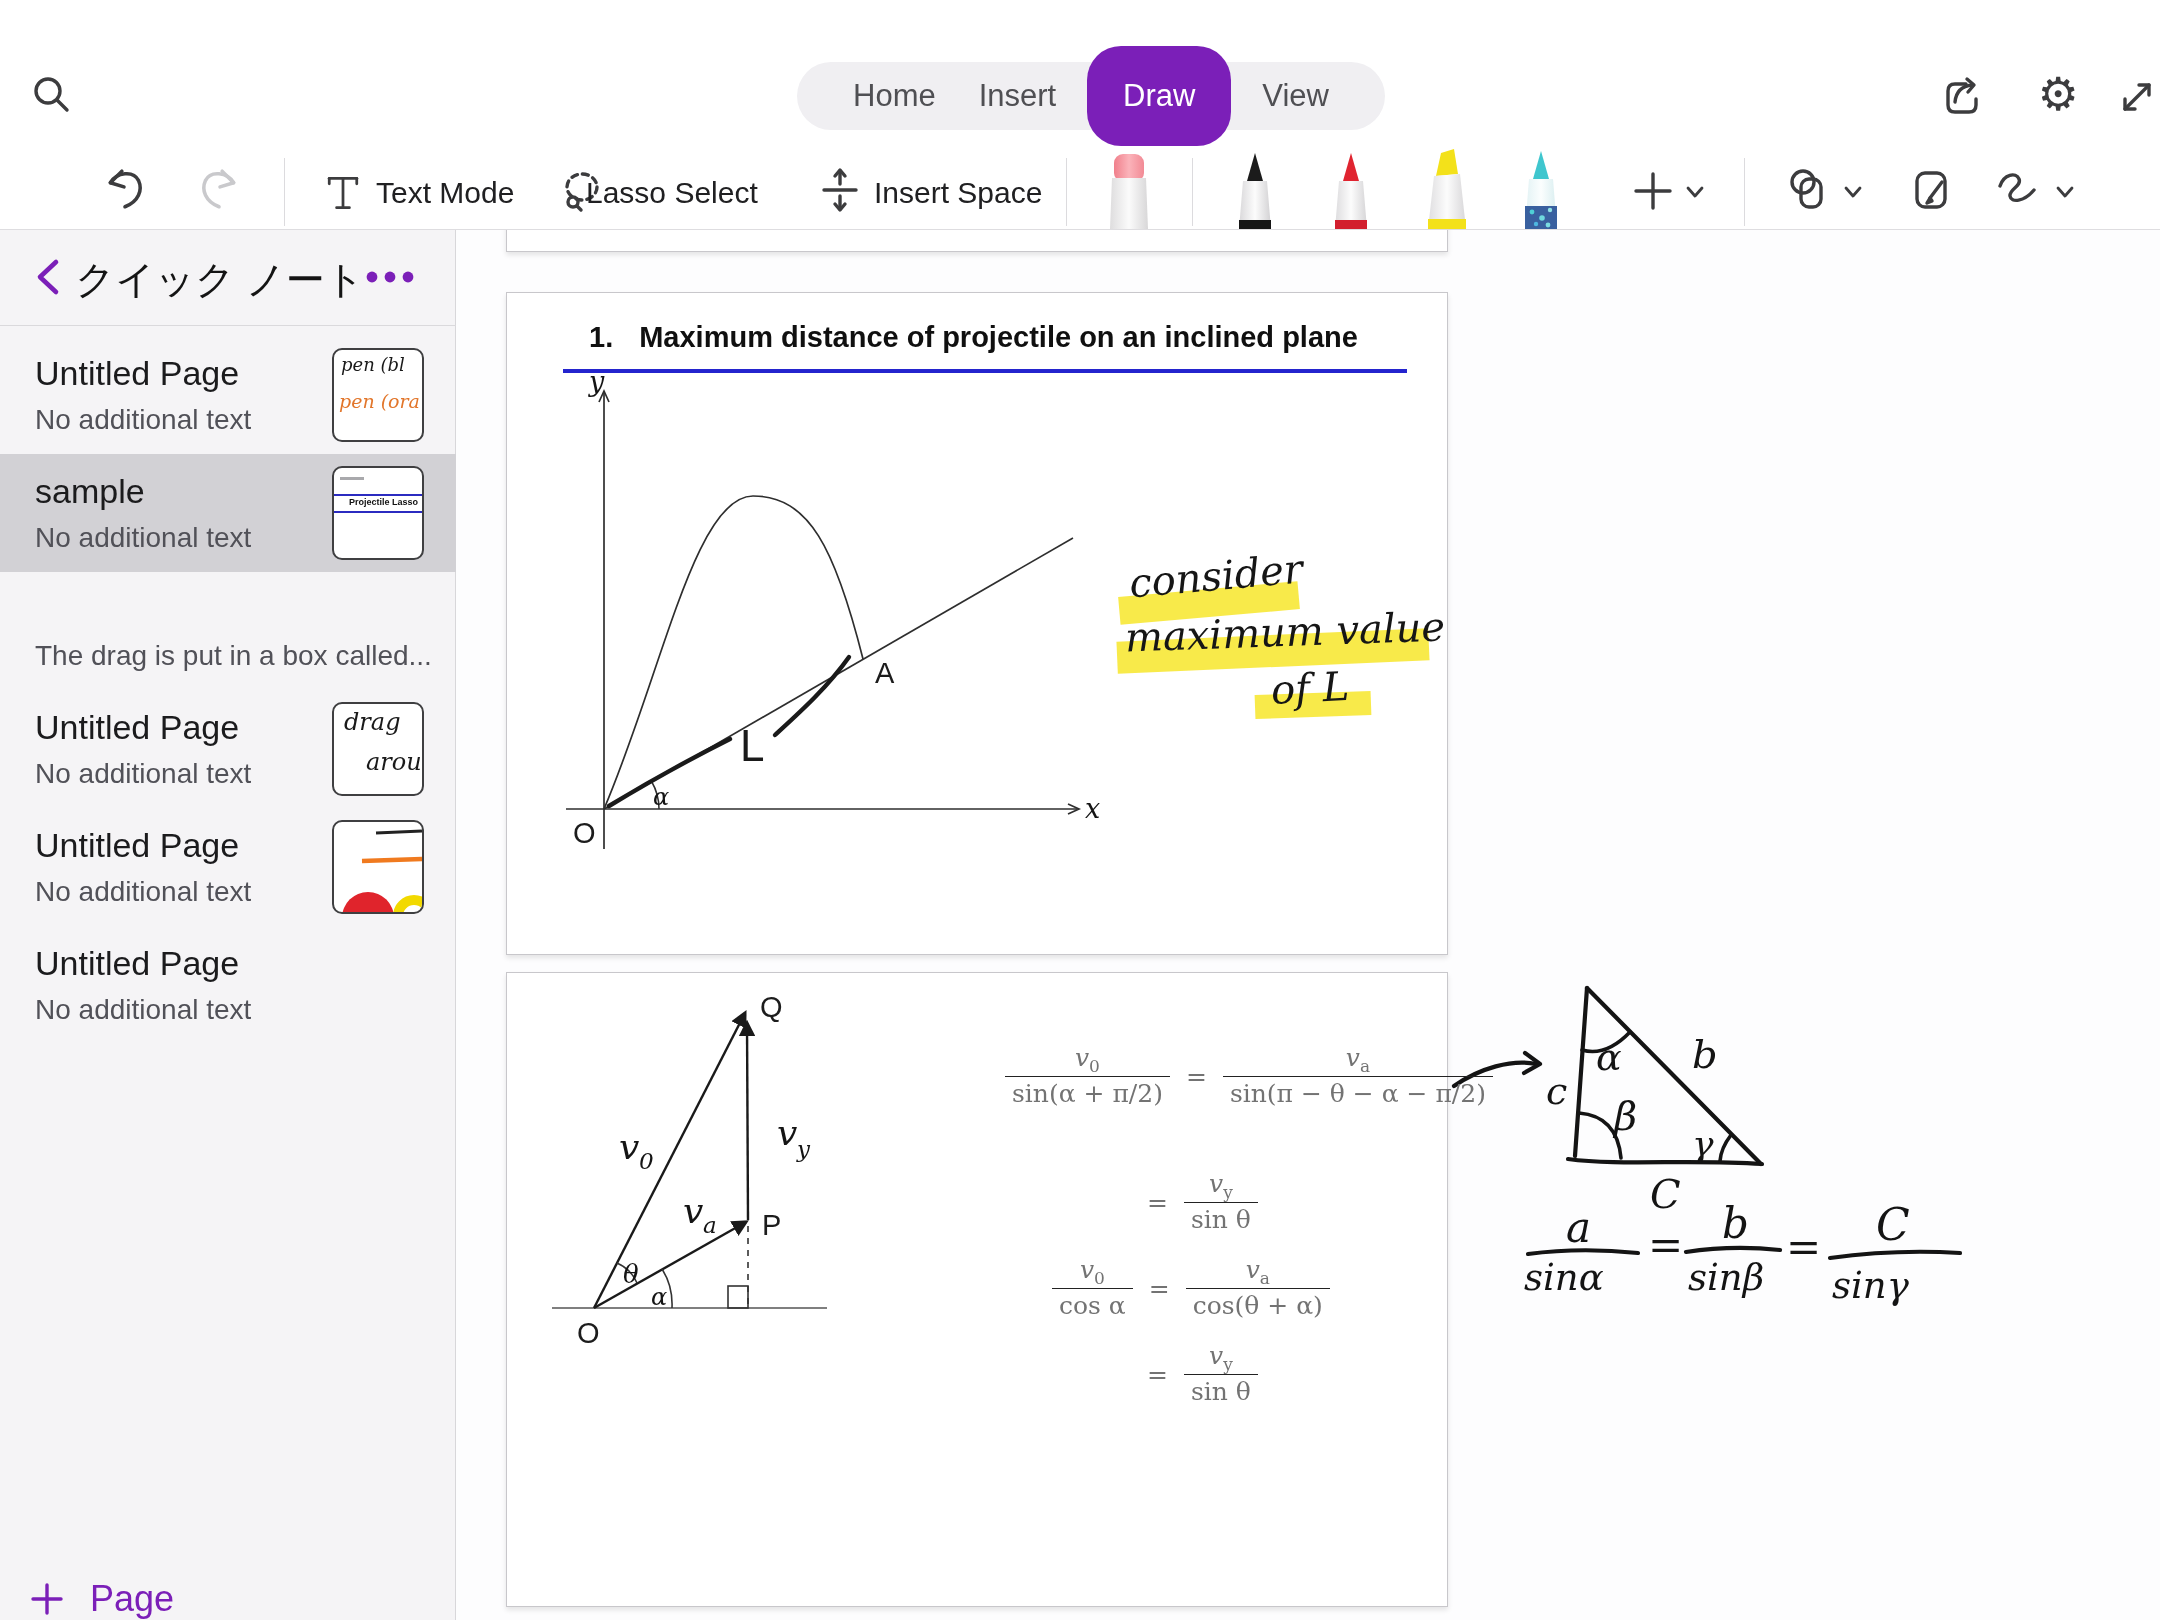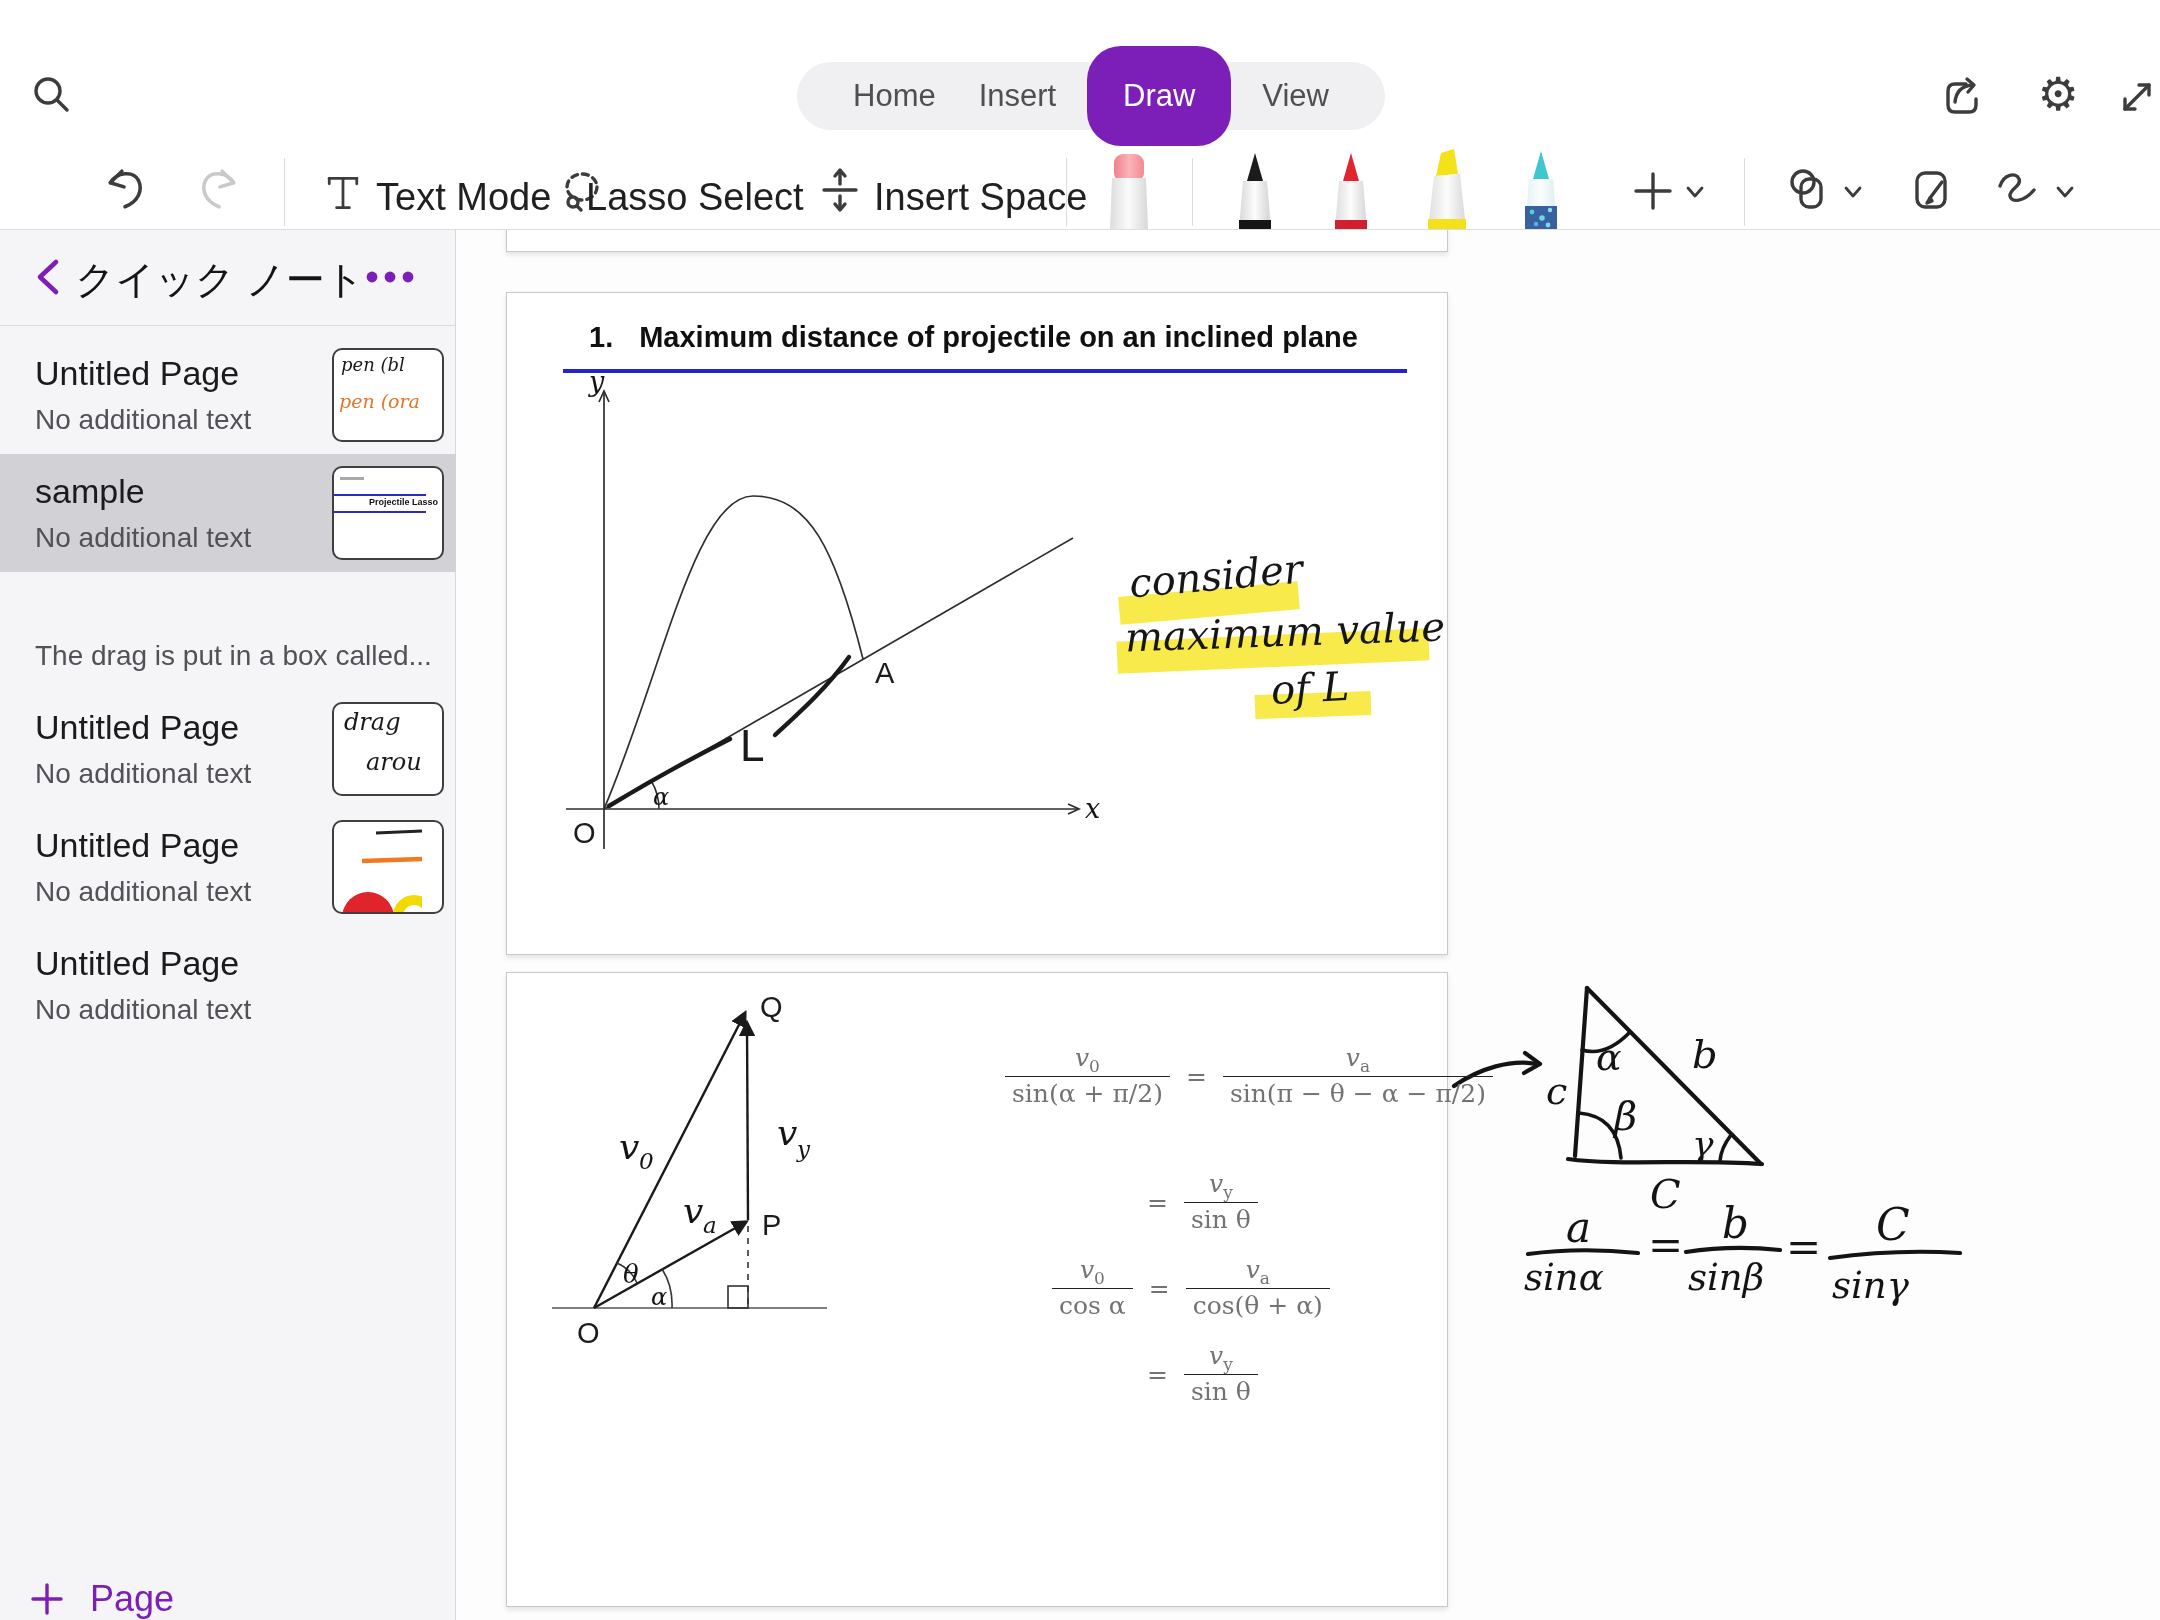--- a/index.html
+++ b/index.html
@@ -12,35 +12,35 @@
           border-bottom:1px solid #DEDDE0;z-index:20;}
   .iconbtn{position:absolute;display:flex;align-items:center;justify-content:center;cursor:pointer;}
   .tabpill{position:absolute;left:797px;top:62px;width:588px;height:68px;background:#F0EFF2;
            border-radius:34px;display:flex;align-items:center;justify-content:space-between;
            padding:0 44px;box-sizing:border-box;}
   .tab{font-size:31px;color:#4F4F53;padding:16px 12px;height:68px;display:flex;align-items:center;cursor:pointer;}
   .tab.active{background:#7B1FB8;color:#fff;border-radius:34px;padding:16px 36px;}
   .gear-glyph{font-family:"DejaVu Sans",sans-serif;font-size:46px;color:#3C3C3E;line-height:1;}
 
   
-  .ribbon-label{position:absolute;font-size:38px;color:#202022;top:176px;white-space:nowrap;}
+  .ribbon-label{position:absolute;font-size:30px;color:#202022;top:176px;white-space:nowrap;}
   .vdiv{position:absolute;top:158px;width:1px;height:68px;background:#DCDBDE;}
   svg.ic{stroke:#3C3C3E;fill:none;stroke-width:3.4;stroke-linecap:round;stroke-linejoin:round;}
   svg.ic.disabled{stroke:#C9C9CC;}
 
   
   .sidebar{position:absolute;left:0;top:229px;width:456px;height:1391px;background:#F5F4F6;
            border-right:1px solid #D8D7DA;z-index:15;box-sizing:border-box;}
   .sb-title{position:absolute;left:70px;top:24px;width:300px;text-align:center;font-size:39px;color:#141414;white-space:nowrap;}
   .sb-hdiv{position:absolute;left:0;top:96px;width:456px;height:1px;background:#DAD9DC;}
   .sb-item{position:absolute;left:0;width:456px;height:118px;cursor:pointer;}
   .sb-item.selected{background:#D2D1D5;}
   .sb-item .t{position:absolute;left:35px;top:18px;font-size:34px;color:#1B1B1D;white-space:nowrap;max-width:414px;overflow:hidden;}
   .sb-item .s{position:absolute;left:35px;top:68px;font-size:28px;color:#515158;white-space:nowrap;max-width:414px;overflow:hidden;}
-  .thumb{position:absolute;left:332px;top:12px;width:112px;height:94px;background:#fff;border:2px solid #3F3F41;
+  .thumb{position:absolute;left:332px;top:12px;width:92px;height:94px;background:#fff;border:2px solid #3F3F41;
          border-radius:10px;overflow:hidden;box-sizing:border-box;}
   .hand{font-family:"DejaVu Serif",serif;font-style:italic;}
   .addpage{position:absolute;left:30px;top:1349px;display:flex;align-items:center;gap:26px;color:#7B1FB8;
            font-size:36px;cursor:pointer;}
 
   
   .canvas{position:absolute;left:456px;top:229px;width:1704px;height:1391px;background:#FDFDFE;}
   .pagebox{position:absolute;background:#fff;border:1px solid #C8C7CB;box-shadow:0 3px 5px rgba(0,0,0,0.10);box-sizing:border-box;}
   .p1-head{position:absolute;left:82px;top:28px;display:flex;gap:26px;font-weight:bold;font-size:29px;color:#101010;white-space:nowrap;}
   .p1-underline{position:absolute;left:56px;top:76px;width:844px;height:4px;background:#2424CE;}

